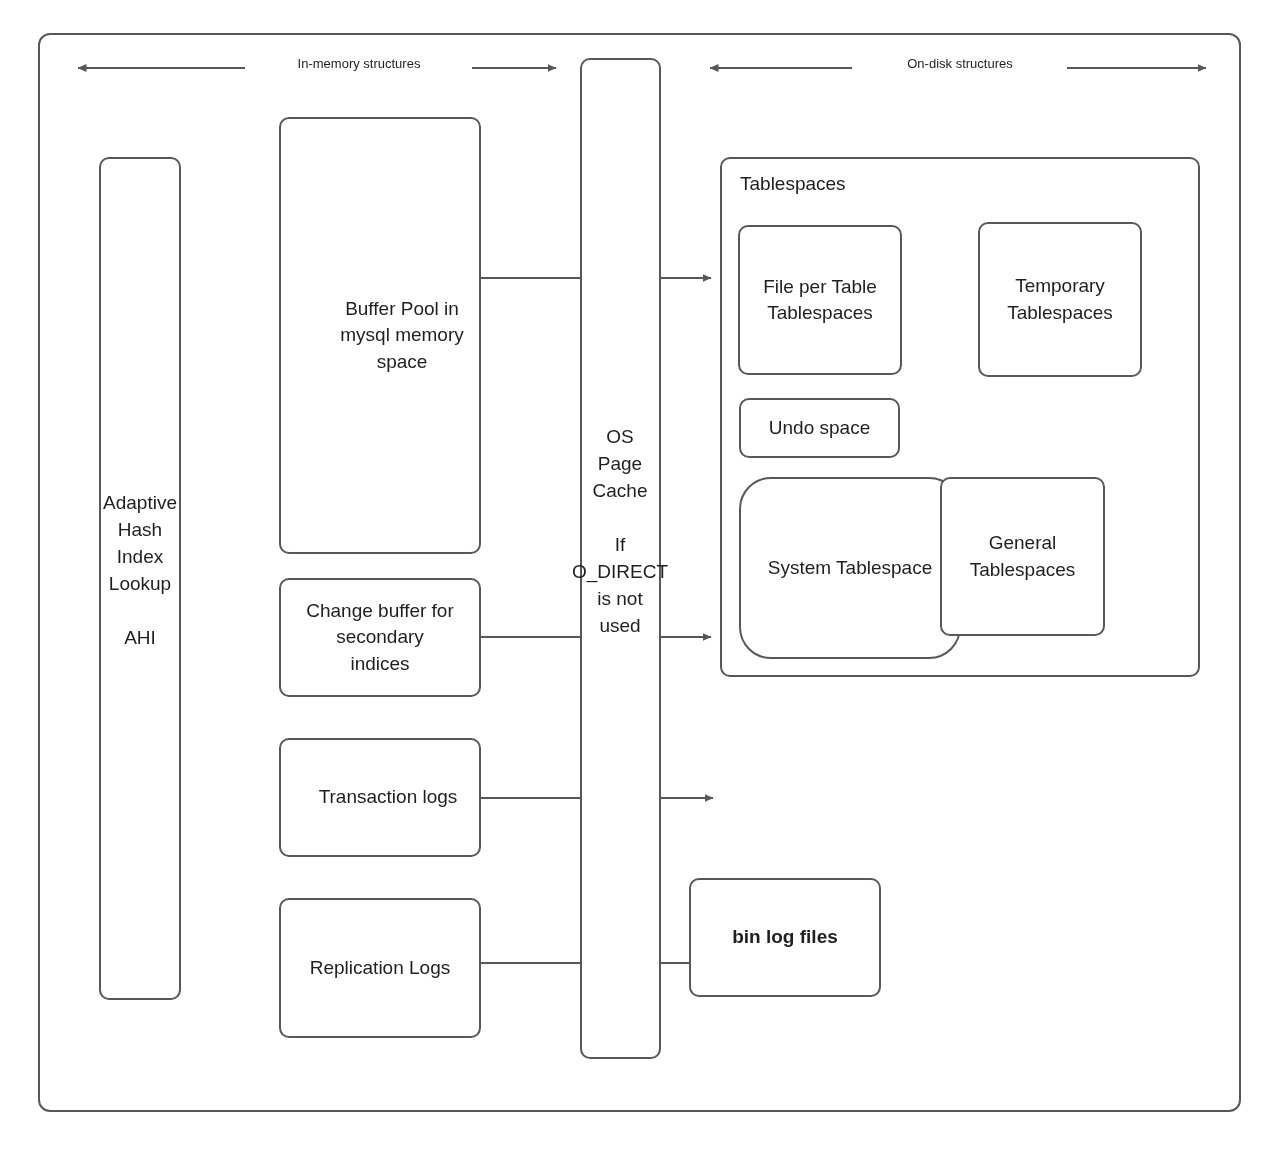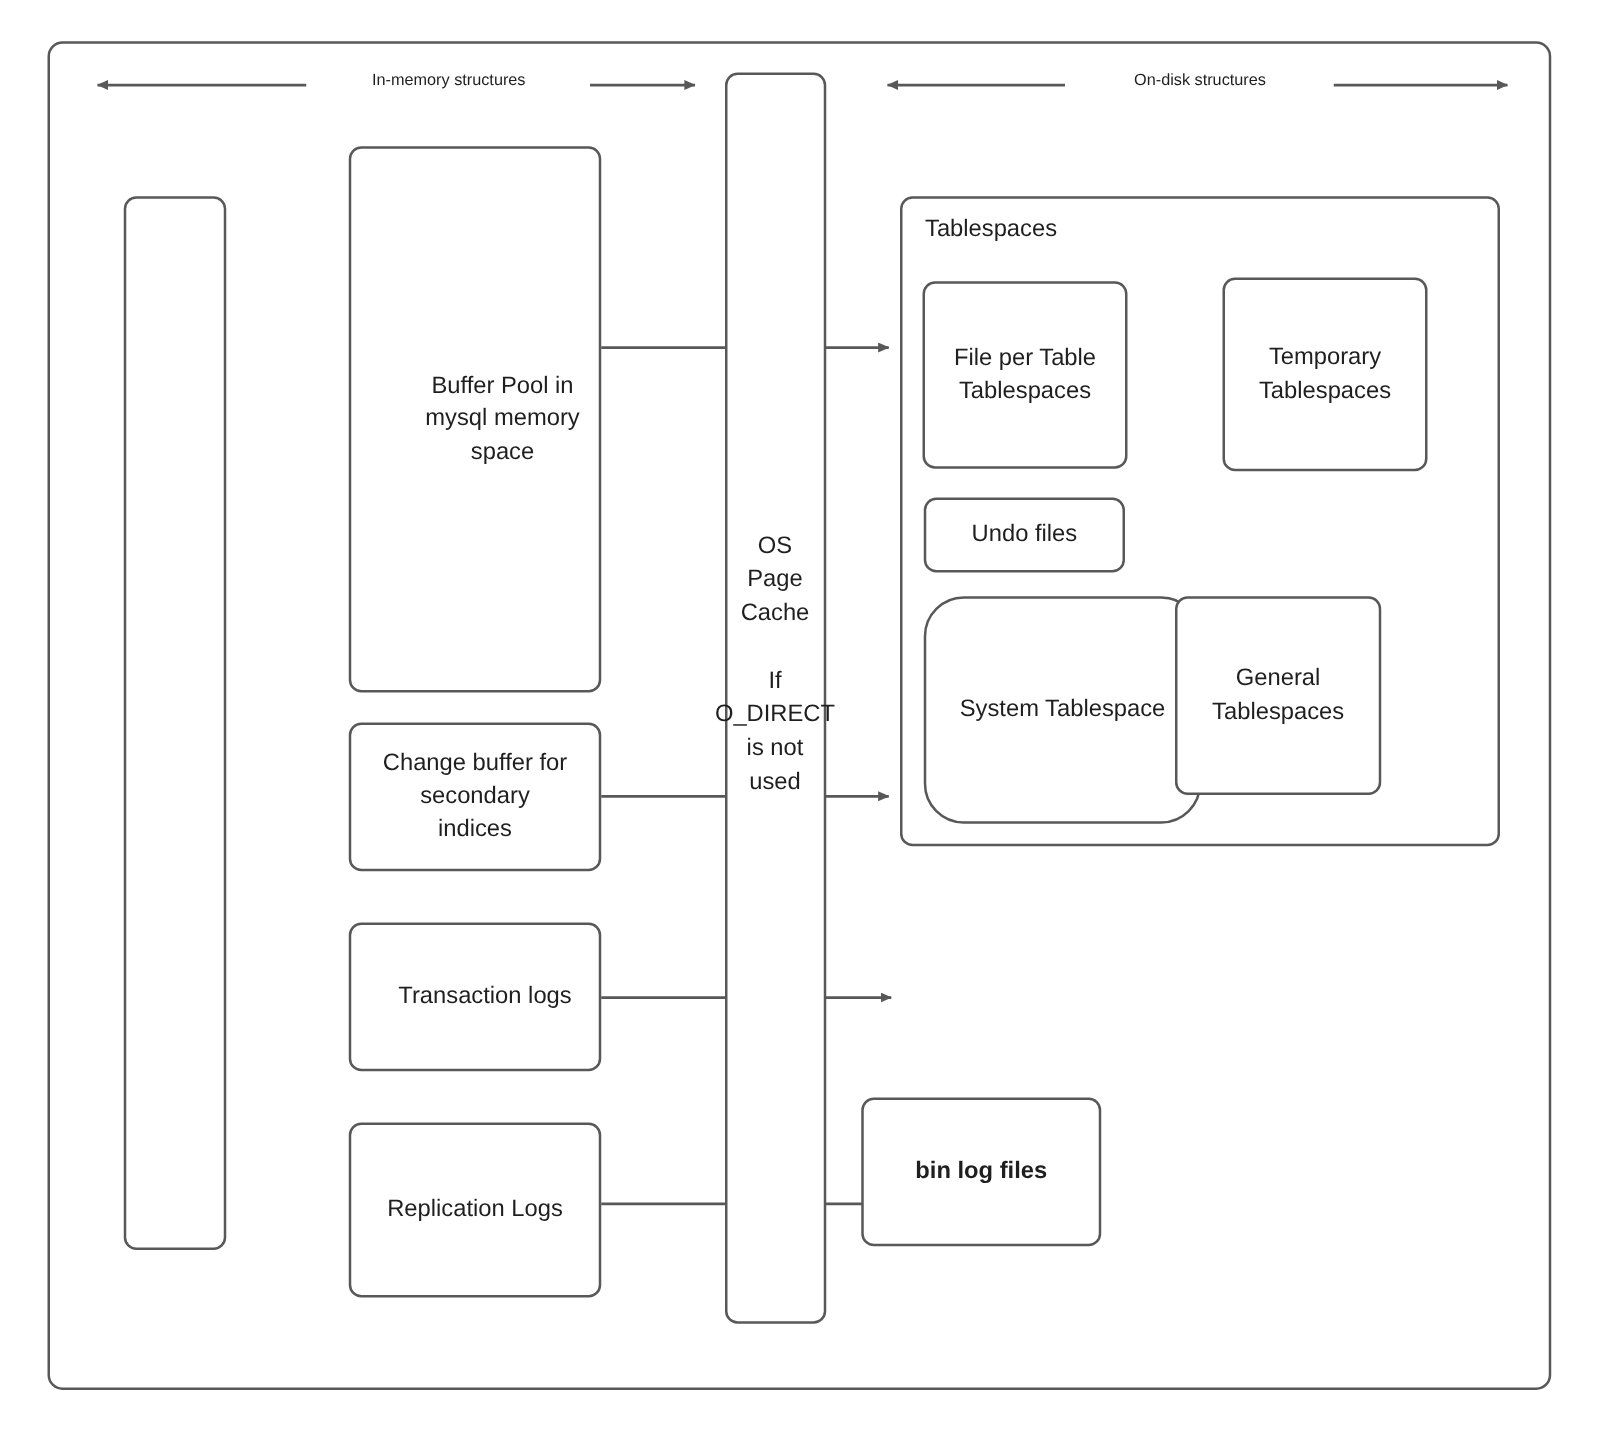--- a/index.html
+++ b/index.html
@@ -103,20 +103,26 @@
     <line x1="481" y1="798" x2="713" y2="798" stroke="#585858" stroke-width="2.2" marker-end="url(#arrowhead)"></line>
 
     <line x1="481" y1="963" x2="713" y2="963" stroke="#585858" stroke-width="2.2" marker-end="url(#arrowhead)"></line>
   </svg>
 
   <div class="band-label" style="left:245px; top:56px; width:228px;">In-memory structures</div>
 
   <div class="band-label" style="left:852px; top:56px; width:216px;">On-disk structures</div>
 
   <div class="box" style="left:99px; top:157px; width:82px; height:843px;"></div>
+  <div class="overflow-text" style="left:60px; top:490px; width:160px;">Adaptive
+Hash
+Index
+Lookup
+
+AHI</div>
 
   <div class="box" style="left:279px; top:117px; width:202px; height:437px;padding-left:44px;">Buffer Pool in
 mysql memory
 space</div>
 
   <div class="box" style="left:279px; top:578px; width:202px; height:119px;">Change buffer for
 secondary
 indices</div>
 
   <div class="box" style="left:279px; top:738px; width:202px; height:119px;padding-left:16px;">Transaction logs</div>
@@ -136,21 +142,21 @@
   <div class="box label-top" style="left:720px; top:157px; width:480px; height:520px;">
     <span class="container-label">Tablespaces</span>
   </div>
 
   <div class="box" style="left:738px; top:225px; width:164px; height:150px;">File per Table
 Tablespaces</div>
 
   <div class="box" style="left:978px; top:222px; width:164px; height:155px;">Temporary
 Tablespaces</div>
 
-  <div class="box" style="left:739px; top:398px; width:161px; height:60px;">Undo files</div>
+  <div class="box" style="left:739px; top:398px; width:161px; height:60px;">Undo space</div>
 
   <div class="box" style="left:739px; top:477px; width:222px; height:182px;border-radius:32px;">System Tablespace</div>
 
   <div class="box" style="left:940px; top:477px; width:165px; height:159px;">General
 Tablespaces</div>
 
 
   <div class="box" style="left:689px; top:878px; width:192px; height:119px;font-weight:bold;">bin log files</div>
 
 </div>

